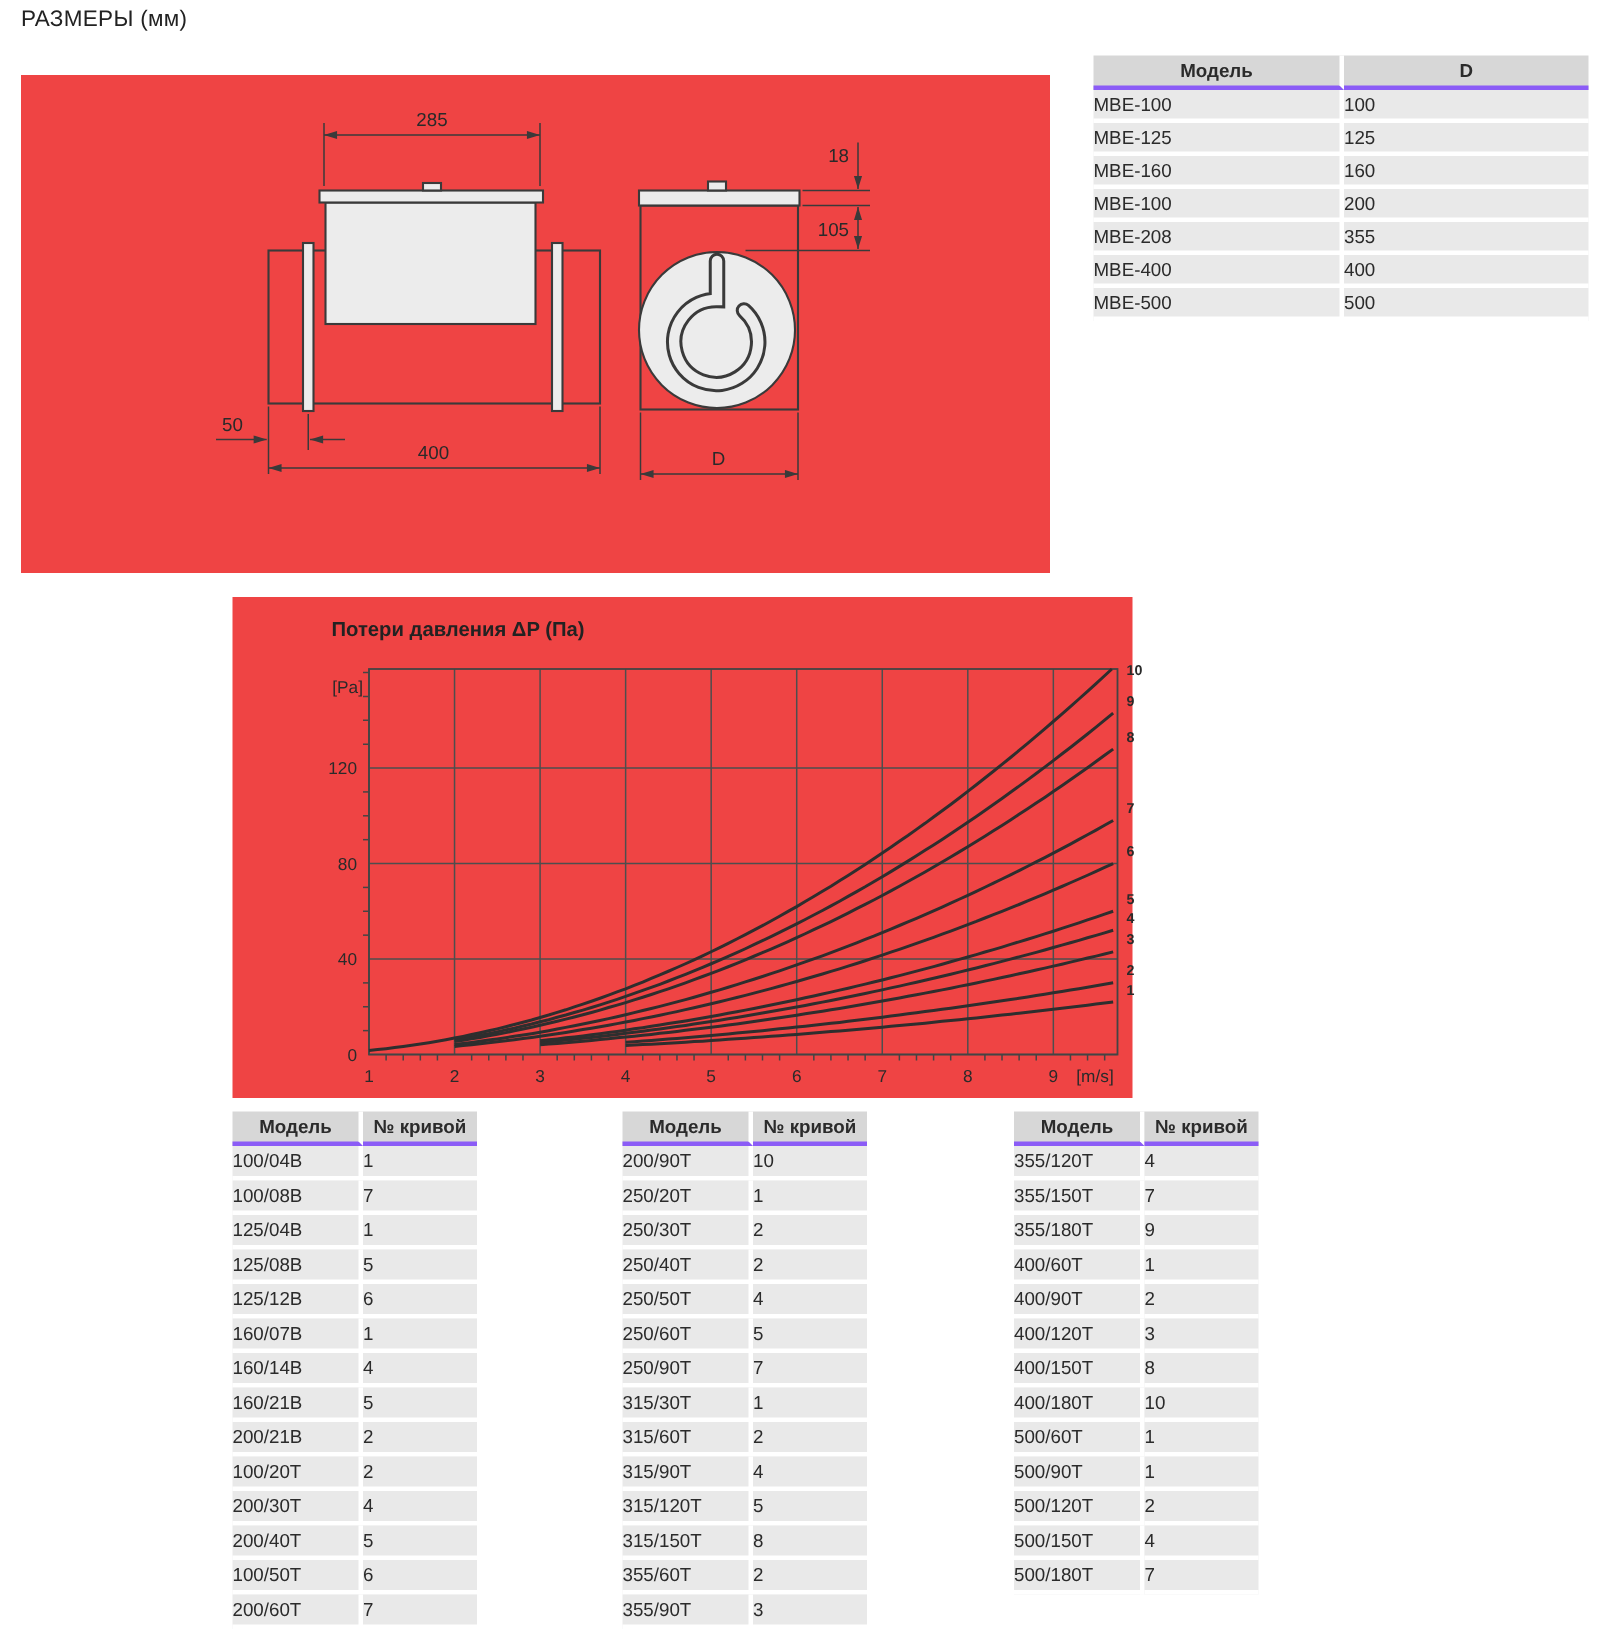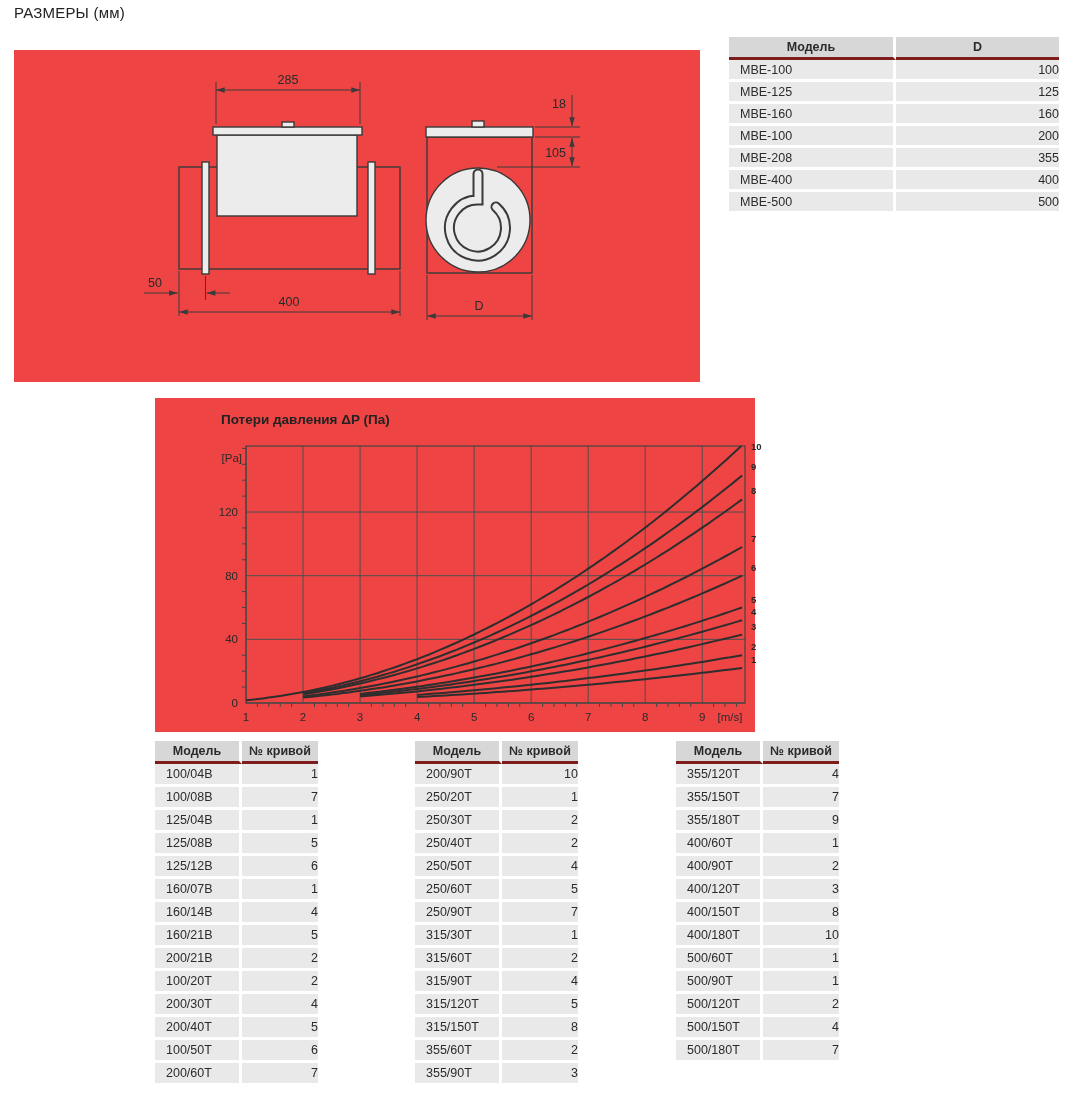--- a/index.html
+++ b/index.html
@@ -10,25 +10,25 @@
   .chart-panel{left:155px;top:388px;width:600px;height:334px;}
   .chart-title{position:absolute;left:66px;top:14px;font-size:13.5px;font-weight:bold;color:#222;}
   .chart-svg{position:absolute;left:0;top:0;}
   svg text{fill:#2a2a2a;font-family:"Liberation Sans","DejaVu Sans",sans-serif;}
   .draw line,.draw path.dim{stroke:#3a3a3a;stroke-width:1;}
   .draw .shape{stroke:#3a3a3a;stroke-width:1.4;fill:none;}
   .draw .shapefill{stroke:#3a3a3a;stroke-width:1.4;fill:#ececec;}
   .draw text{font-size:12.5px;}
   .data-table{border-collapse:separate;border-spacing:0;position:absolute;table-layout:fixed;}
   .data-table th{background:#d7d7d7;font-size:12.5px;font-weight:bold;height:20px;text-align:center;
-    border-right:3px solid #fff;border-bottom:3px solid #7f1d1d;padding:0;}
+    border-right:3px solid #fff;border-bottom:3px solid #8b5cf6;padding:0;}
   .data-table th:last-child,.data-table td:last-child{border-right:none;}
   .data-table td{background:#e9e9e9;font-size:12.5px;border-right:3px solid #fff;border-bottom:3px solid #fff;padding:0 0 0 0;}
-  .data-table td:first-child{text-align:left;padding-left:11px;}
-  .data-table td:last-child{text-align:right;}
+  .data-table td:first-child{text-align:left;}
+  .data-table td:last-child{text-align:left;}
   .model-d-table{left:729px;top:37px;width:330px;}
   .model-d-table td{height:19px;}
   .model-d-table th:first-child{width:164px;}
   .curve-table{width:163px;top:741px;}
   .curve-table td{height:20px;}
   .curve-table th:first-child{width:84px;}
   .curve-table-1{left:155px;}
   .curve-table-2{left:415px;}
   .curve-table-3{left:676px;}
 </style>

